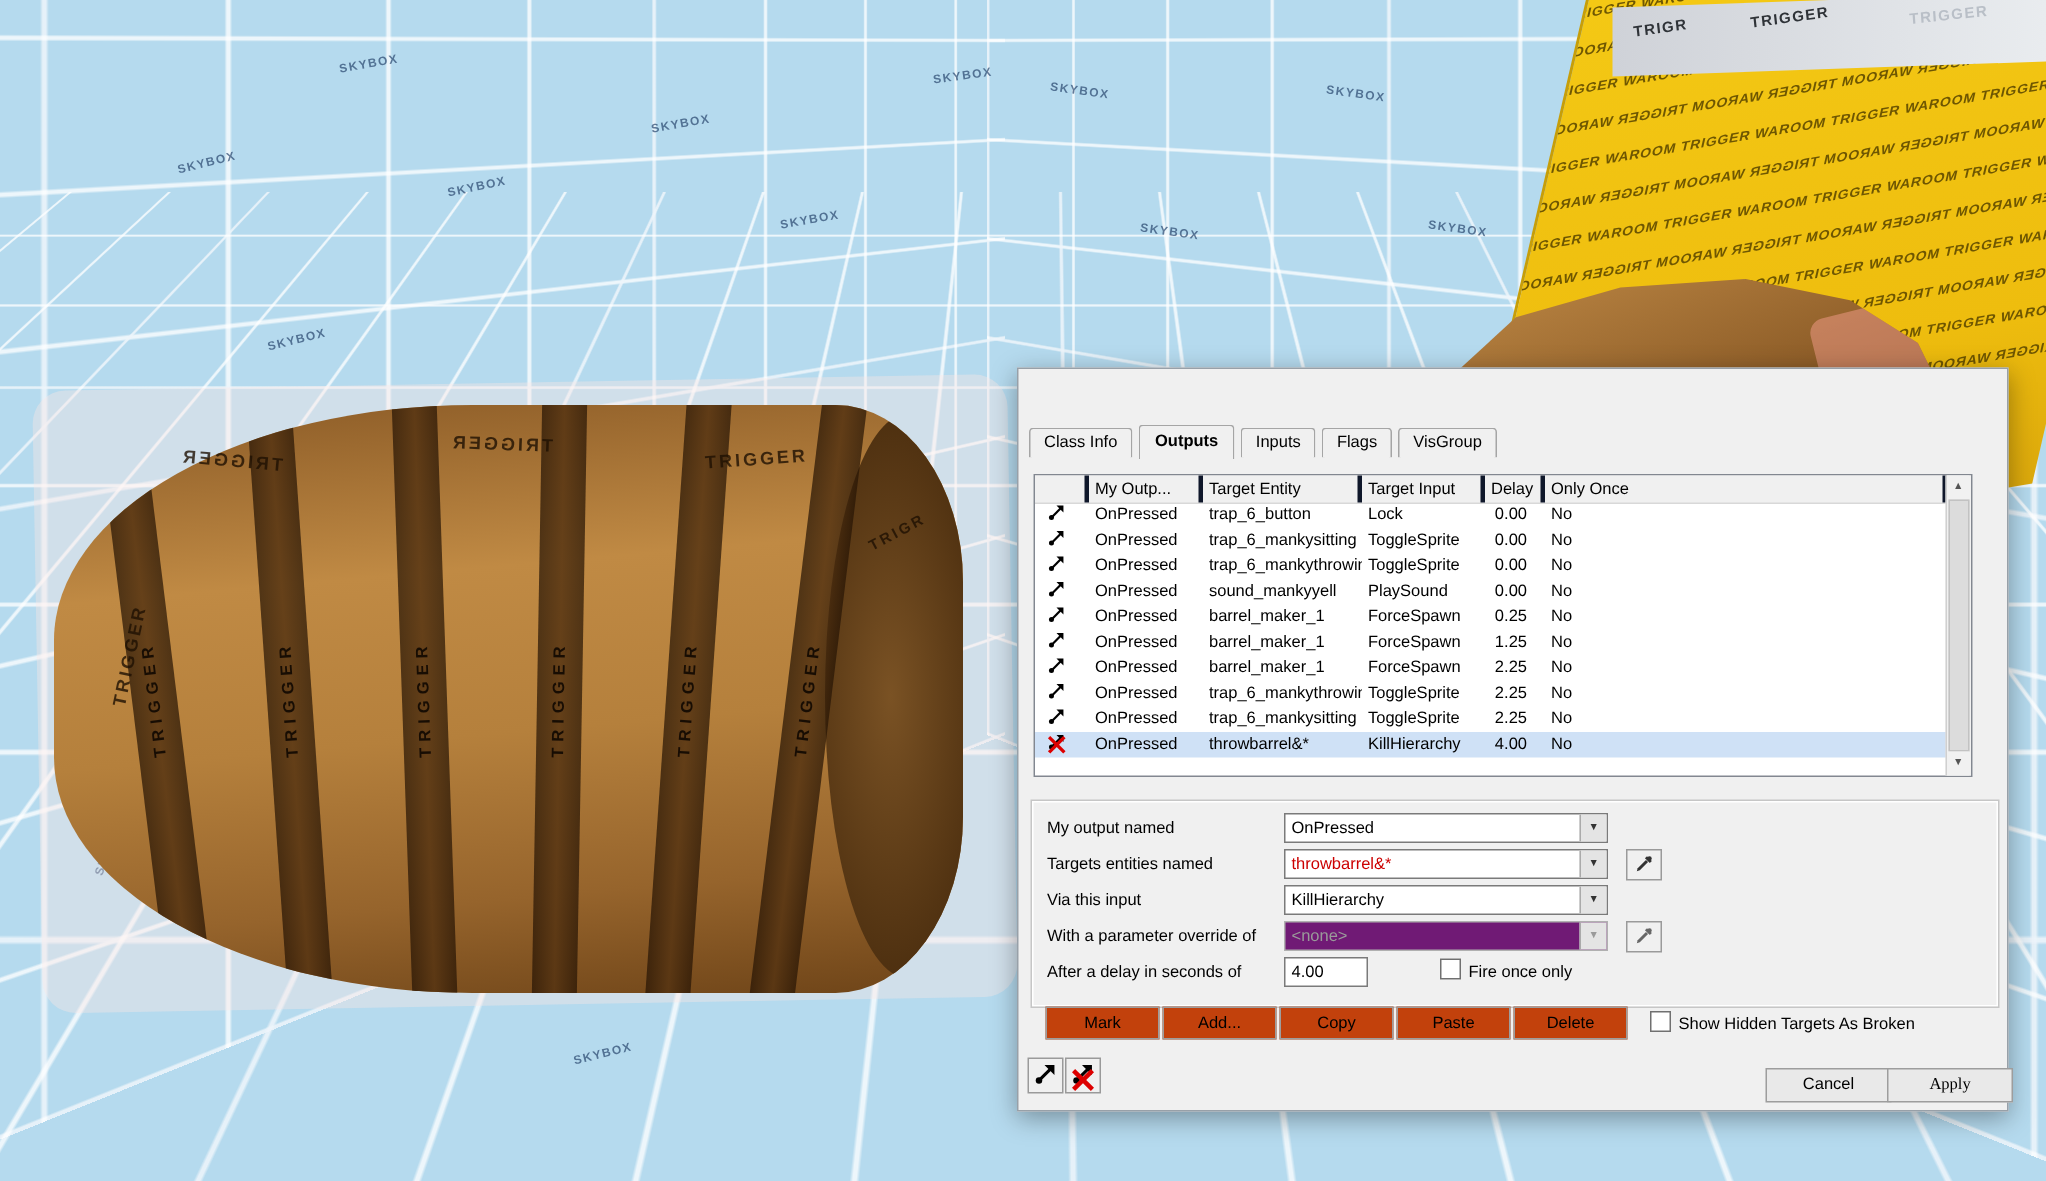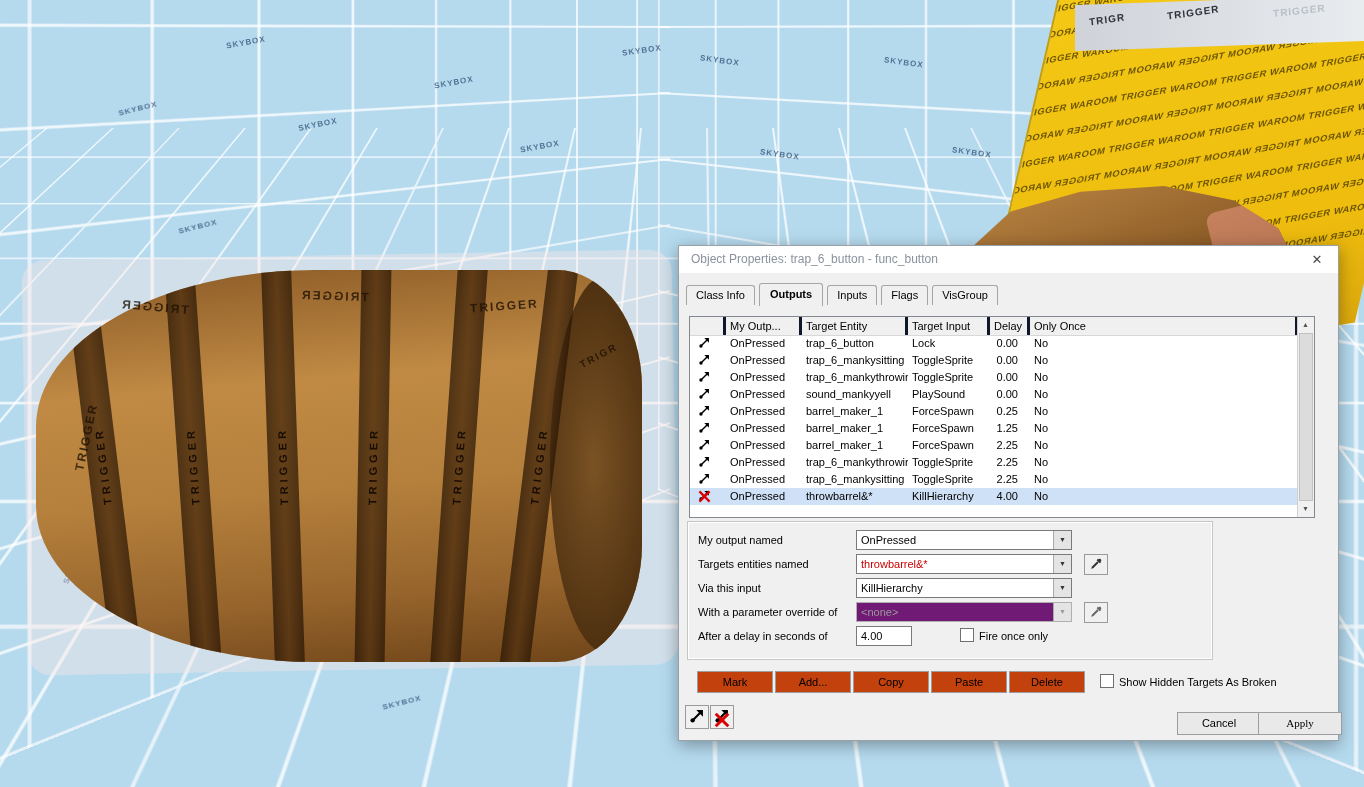--- a/index.html
+++ b/index.html
@@ -112,21 +112,21 @@
   .redx{position:absolute;left:8px;top:2px;}
   .vscroll{position:absolute;right:0;top:0;bottom:0;width:16px;background:#f1f1f1;
     border-left:1px solid #d0d0d0;}
   .sb{position:absolute;left:0;width:15px;height:16px;text-align:center;font-size:7px;
     line-height:16px;color:#555;background:#f1f1f1;}
   .sb.up{top:0;}
   .sb.dn{bottom:0;}
   .thumb{position:absolute;left:1px;right:1px;top:16px;bottom:16px;background:#dcdcdc;
     border:1px solid #c2c2c2;}
   
-  .formbox{position:absolute;left:8px;top:275px;width:526px;height:139px;box-sizing:border-box;
+  .formbox{position:absolute;left:8px;top:287px;width:646px;height:139px;box-sizing:border-box;
     border:1px solid #c6c6c6;box-shadow:inset 0 0 0 1px #fff;}
   .flabel{position:absolute;left:10px;line-height:20px;}
   .combo{position:absolute;left:168px;width:216px;height:20px;background:#fff;
     border:1px solid #7a7a7a;box-sizing:border-box;display:flex;}
   .combo .val{flex:1;padding:3px 4px 0;white-space:nowrap;overflow:hidden;}
   .combo .cbtn{width:17px;background:#e4e4e4;border-left:1px solid #aaa;text-align:center;
     font-size:7px;line-height:18px;color:#333;}
   .combo.red .val{color:#cc0000;}
   .combo.dis{background:#701a75;border-color:#b0b0b0;}
   .combo.dis .val{color:#9a9a9a;}
@@ -227,24 +227,20 @@
       </div>
   </div>
   <span class="btop t1">TRIGGER</span>
   <span class="btop t2">TRIGGER</span>
   <span class="btop t3">TRIGGER</span>
   <span class="btop t4">TRIGGER</span>
   <span class="btop t5">TRIGR</span>
 
   <div class="dlg">
 
-    <div class="titlebar">
-      <span class="title">Object Properties: trap_6_button - func_button</span>
-      <span class="close">✕</span>
-    </div>
 
     <div class="tabs">
       <span class="tab">Class Info</span>
       <span class="tab active">Outputs</span>
       <span class="tab">Inputs</span>
       <span class="tab">Flags</span>
       <span class="tab">VisGroup</span>
     </div>
 
     <div class="otable">

